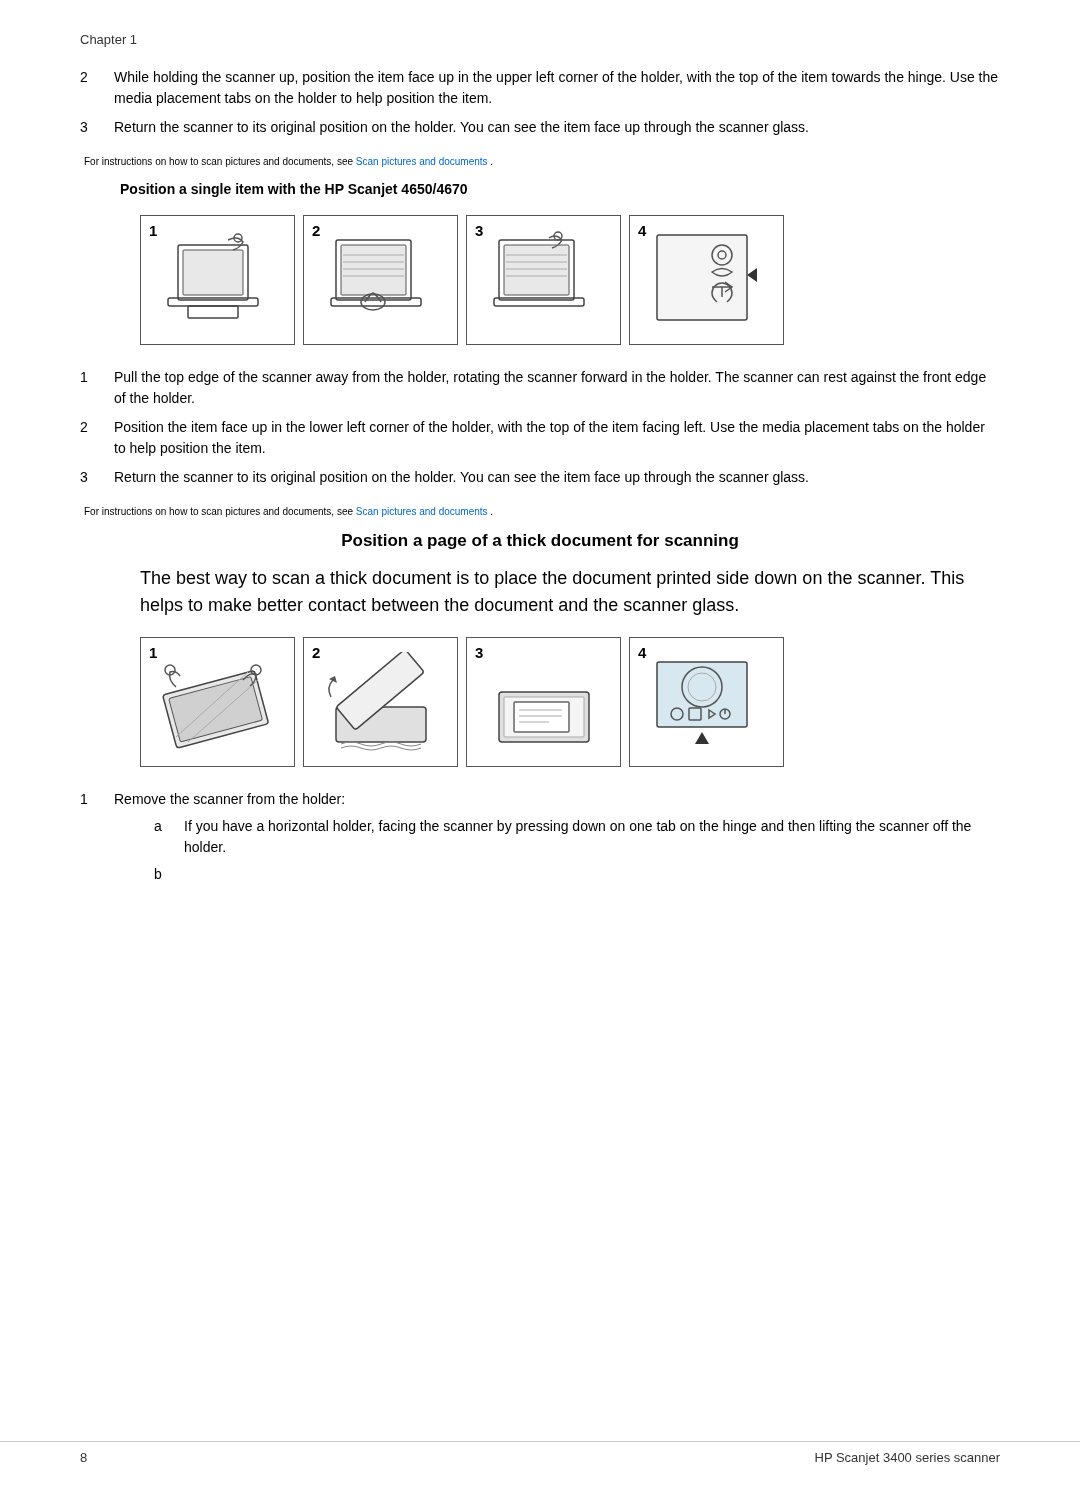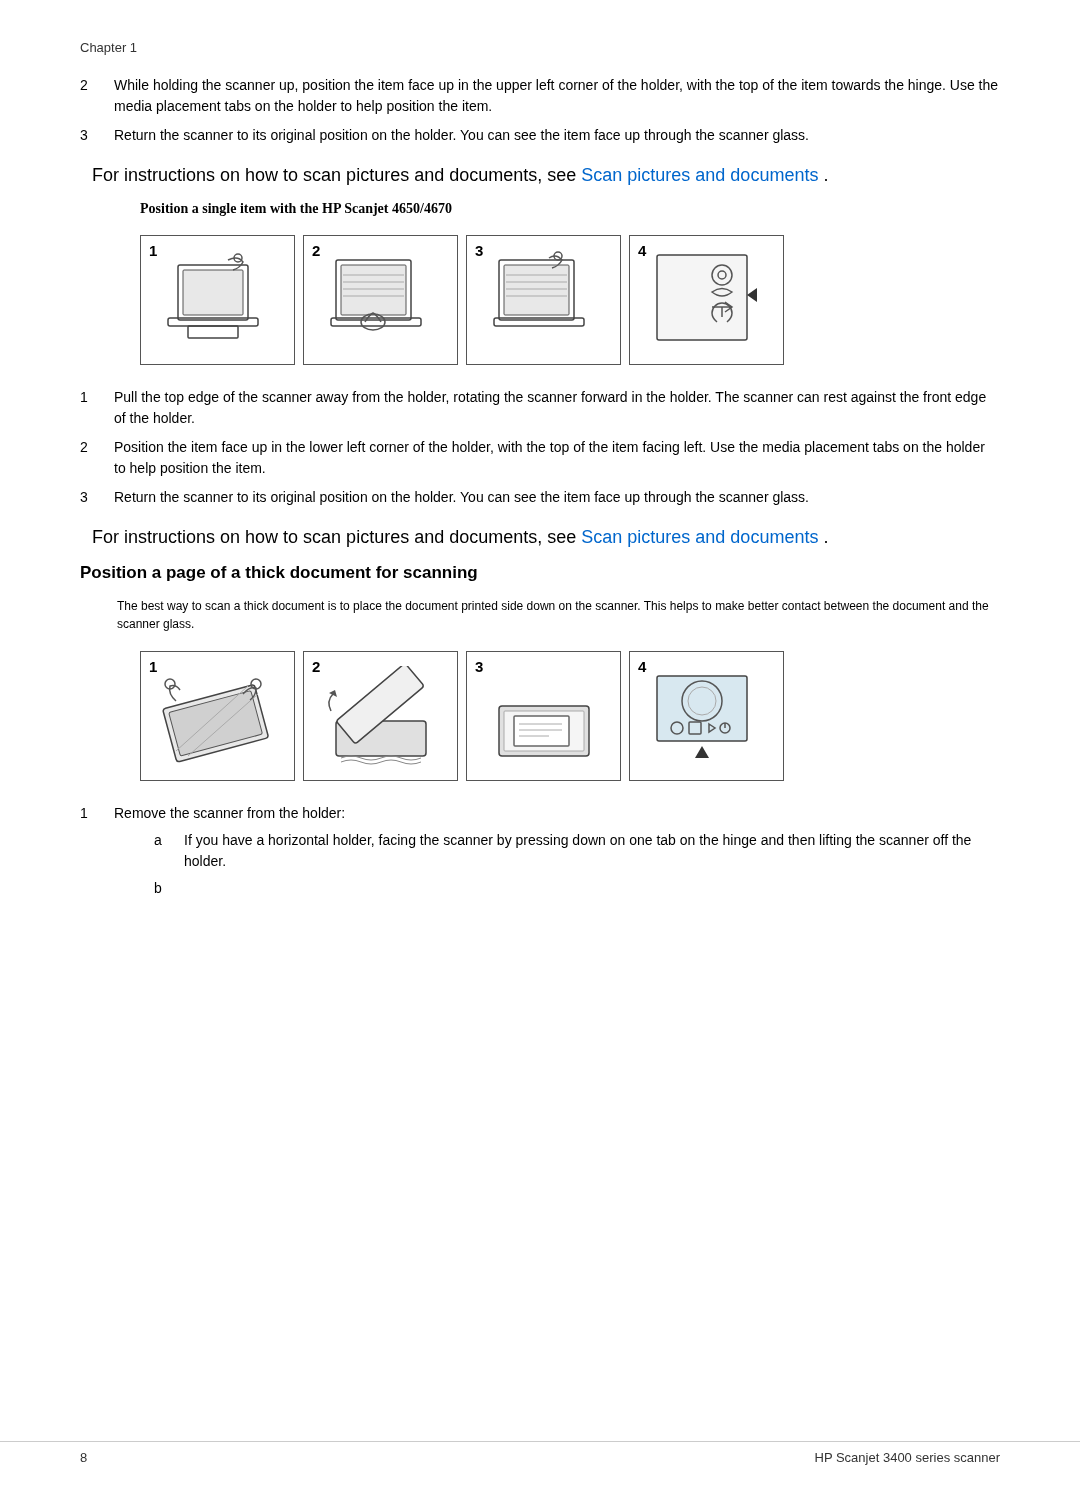--- a/index.html
+++ b/index.html
@@ -6,21 +6,21 @@
     body {
       font-family: Arial, Helvetica, sans-serif;
       font-size: 14px;
       color: #000;
       background: #fff;
       width: 1080px;
       min-height: 1495px;
       position: relative;
     }
     .page {
-      padding: 40px 80px 60px 80px;
+      padding: 32px 80px 60px 80px;
     }
     .chapter-label {
       font-size: 13px;
       color: #333;
       margin-bottom: 20px;
     }
     .numbered-list {
       list-style: none;
       margin-bottom: 16px;
     }
@@ -37,36 +37,36 @@
     .list-text {
       flex: 1;
       font-size: 14px;
       line-height: 1.5;
     }
     .link-text {
       color: #0066cc;
       text-decoration: none;
     }
     .para {
-      font-size: 18px;
+      font-size: 10px;
       line-height: 1.5;
       margin-bottom: 12px;
-      margin-left: 12px;
+      margin-left: 4px;
     }
     .sub-heading {
       font-weight: bold;
       font-size: 14px;
       margin-bottom: 14px;
-      margin-left: 60px;
-      font-family: Liberation Serif, serif;
+      margin-left: 40px;
     }
     .section-heading {
       font-weight: bold;
       font-size: 17px;
       margin-bottom: 14px;
+      text-align: center;
     }
     .images-row {
       display: flex;
       gap: 8px;
       margin: 18px 0 22px 0;
       justify-content: flex-start;
       margin-left: 60px;
     }
     .img-box {
       width: 155px;
@@ -92,22 +92,22 @@
       right: 0;
       display: flex;
       justify-content: space-between;
       padding: 0 80px;
       font-size: 13px;
       color: #333;
       border-top: 1px solid #ccc;
       padding-top: 8px;
     }
     .indent-para {
-      margin-left: 37px;
-      font-size: 12px;
+      margin-left: 60px;
+      font-size: 18px;
       line-height: 1.5;
       margin-bottom: 12px;
     }
     .sub-list {
       list-style: none;
       margin-left: 40px;
       margin-top: 6px;
     }
     .sub-list li {
       display: flex;

